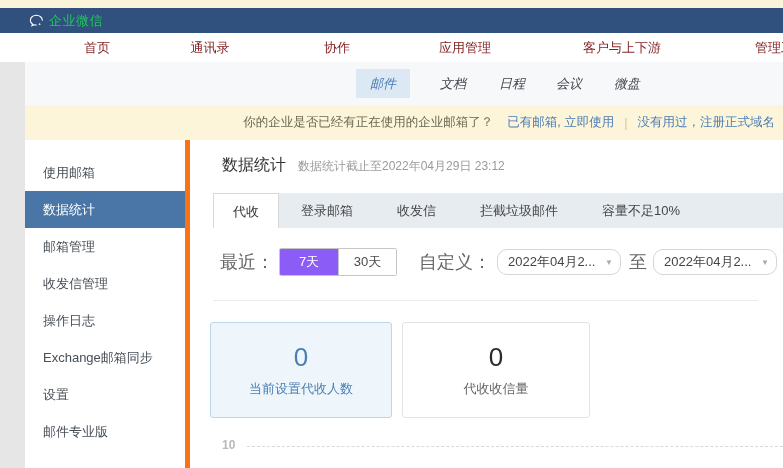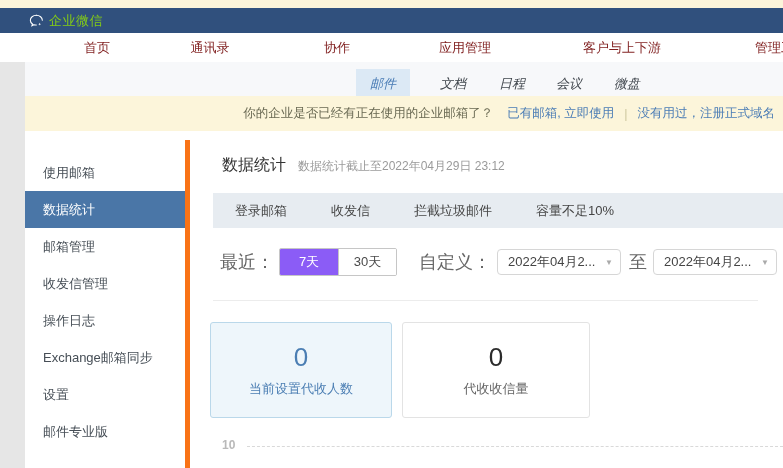--- a/index.html
+++ b/index.html
@@ -9,41 +9,41 @@
     background:#fff; position:relative; font-size:13px; color:#444;
   }
   .abs { position:absolute; }
 
   
   .strip-top { left:0; top:0; width:783px; height:8px; background:#fbf4da; }
 
   
   .topbar { left:0; top:8px; width:783px; height:25px; background:#30507d;
             display:flex; align-items:center; padding-left:28px; }
-  .brand { color:#84cc16; font-size:13px; letter-spacing:.5px; display:flex; align-items:center; gap:5px;text-align:center; }
+  .brand { color:#22c55e; font-size:13px; letter-spacing:.5px; display:flex; align-items:center; gap:5px;text-align:center; }
   .brand svg { display:block; }
 
   
   .mainnav { left:0; top:33px; width:783px; height:29px; background:#fff; }
   .mainnav .nav-item { position:absolute; top:0; height:29px; line-height:29px;
       transform:translateX(-50%); color:#7f1d1d; font-size:13px; white-space:nowrap; cursor:pointer; }
   .mainnav .nav-item.clip { transform:none; }
 
   
   .rail { left:0; top:62px; width:25px; height:406px; background:#e6e6e6; }
 
   
   .subnav { left:25px; top:62px; width:758px; height:43px; background:#f7f8fa; }
   .subnav .sub-item { position:absolute; top:7px; height:29px; line-height:29px;
       transform:translateX(-50%); color:#40464d; font-size:13px; padding:0 14px; border-radius:0;
       white-space:nowrap; cursor:pointer;font-style:italic; }
   .subnav .sub-item.active { background:#dce9f5; color:#4a7cb5; }
 
   
-  .banner { left:25px; top:96px; width:758px; height:35px; background:#fcf5da;
+  .banner { left:25px; top:105px; width:758px; height:35px; background:#fcf5da;
       display:flex; align-items:center; justify-content:flex-end; padding-right:8px;
       font-size:12.5px; color:#686852; white-space:nowrap; }
   .banner .q { margin-right:14px; }
   .banner a { color:#4a7cb5; text-decoration:none; cursor:pointer; }
   .banner .divider { color:#cfc8a0; margin:0 10px; }
 
   
   .sidebar { left:25px; top:140px; width:165px; height:328px; background:#fff;
       border-right:5px solid #f97316; padding-top:14px; }
   .side-item { height:37px; line-height:37px; padding-left:18px; color:#464e56;
@@ -64,21 +64,21 @@
   .tab.active { background:#fff; border:1px solid #d8d8d8; border-bottom:none;
       padding:0 19px; color:#333; }
 
   .filter-row { position:absolute; left:30px; top:108px; height:28px; display:flex; align-items:center; }
   .flabel { color:#666; font-size:18px; white-space:nowrap;font-family:Liberation Mono, monospace; }
   .btn-group { display:flex; margin-left:5px; margin-right:22px; border:1px solid #c6c6c6; border-radius:2px; overflow:hidden; }
   .seg { width:58px; height:26px; line-height:26px; text-align:center; font-size:13px; cursor:pointer; }
   .seg.dark { background:#8b5cf6; color:#fff; }
   .seg.light { background:#fff; color:#4a4a4a; border-left:1px solid #c6c6c6; }
   .dropdown { display:flex; align-items:center; justify-content:space-between;
-      width:124px; height:26px; border:1px solid #d6d6d6; border-radius:4px; background:#fff;
+      width:124px; height:26px; border:1px solid #d6d6d6; border-radius:10px; background:#fff;
       padding:0 7px 0 10px; margin-left:6px; cursor:pointer; white-space:nowrap; }
   .dropdown .val { font-size:13px; color:#444; }
   .dropdown .caret { font-size:8px; color:#aaa; margin-left:4px; }
   .to-label { margin-left:8px; color:#666; }
 
   .divider-line { position:absolute; left:23px; top:160px; width:545px; border-top:1px solid #ececec; }
 
   .cards { position:absolute; left:20px; top:182px; display:flex; }
   .stat-card { width:182px; height:96px; border-radius:3px; display:flex; flex-direction:column;
       align-items:center; justify-content:center; }
@@ -146,20 +146,21 @@
 </div>
 
 <div class="abs main">
 
   <div class="title-row">
     <span class="page-title">数据统计</span>
     <span class="page-subtitle">数据统计截止至2022年04月29日 23:12</span>
   </div>
 
   <div class="tabstrip">
+    <span class="tab active">代收</span>
     <span class="tab">登录邮箱</span>
     <span class="tab">收发信</span>
     <span class="tab">拦截垃圾邮件</span>
     <span class="tab">容量不足10%</span>
   </div>
 
   <div class="filter-row">
     <span class="flabel">最近：</span>
     <span class="btn-group">
       <span class="seg dark">7天</span>

